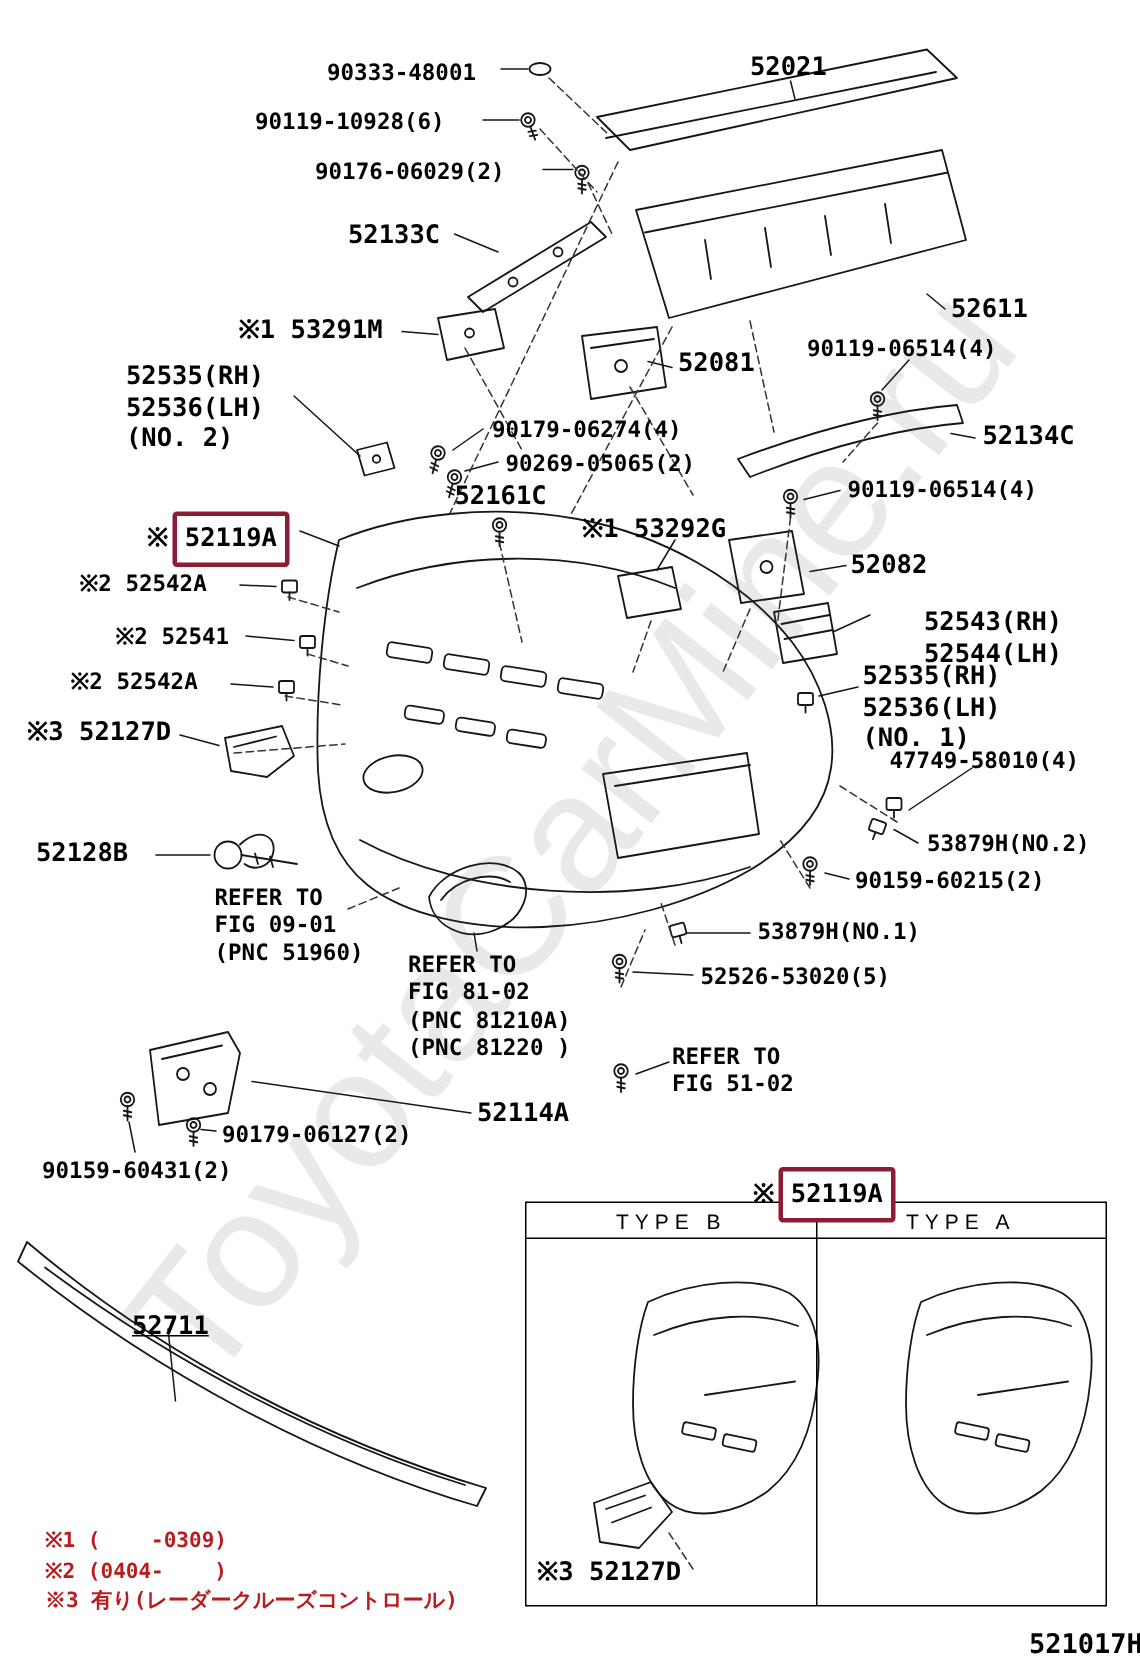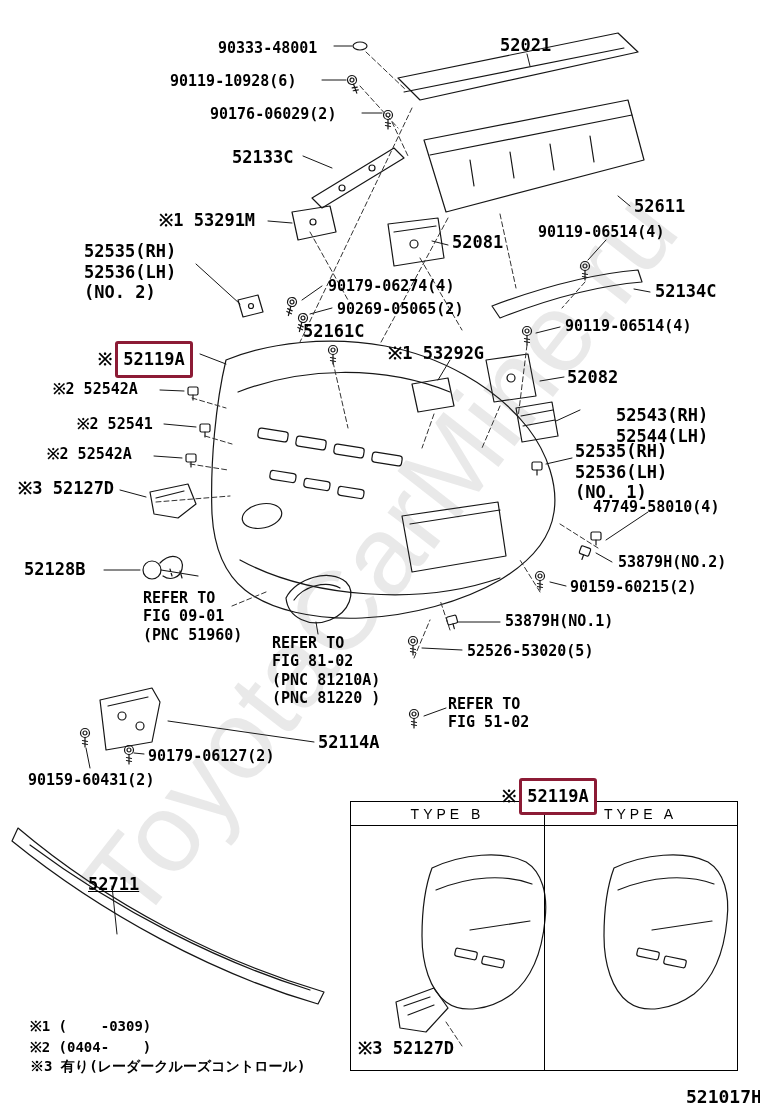--- a/index.html
+++ b/index.html
@@ -19,21 +19,21 @@
   .watermark{position:absolute;z-index:3;left:50%;top:50%;
        transform:translate(-50%,-50%) rotate(-52deg);
        font-family:"Liberation Sans",sans-serif;font-size:112px;
        color:rgba(70,70,70,0.12);white-space:nowrap;pointer-events:none;}
   .inset{position:absolute;z-index:2;left:350px;top:801px;width:388px;height:270px;
          border:1.5px solid #000;box-sizing:border-box;}
   .inset-header{display:flex;height:23px;border-bottom:1.5px solid #000;}
   .inset-cell{flex:1;display:flex;align-items:center;justify-content:center;
        font-family:"Liberation Sans",sans-serif;font-size:14px;letter-spacing:4px;color:#000;}
   .inset-divider{position:absolute;left:50%;top:0;bottom:0;border-left:1.5px solid #000;}
-  .note{position:absolute;z-index:4;font-weight:bold;font-size:14px;white-space:pre;color:#000000;}
+  .note{position:absolute;z-index:4;font-weight:bold;font-size:14px;white-space:pre;color:#b91c1c;}
   .code{position:absolute;z-index:4;font-weight:bold;font-size:18px;color:#000;}
 </style>
 </head>
 <body>
 
 <div class="stage">
 
   <svg class="art" viewBox="0 0 760 1112">
     <defs>
       <g id="bolt">

